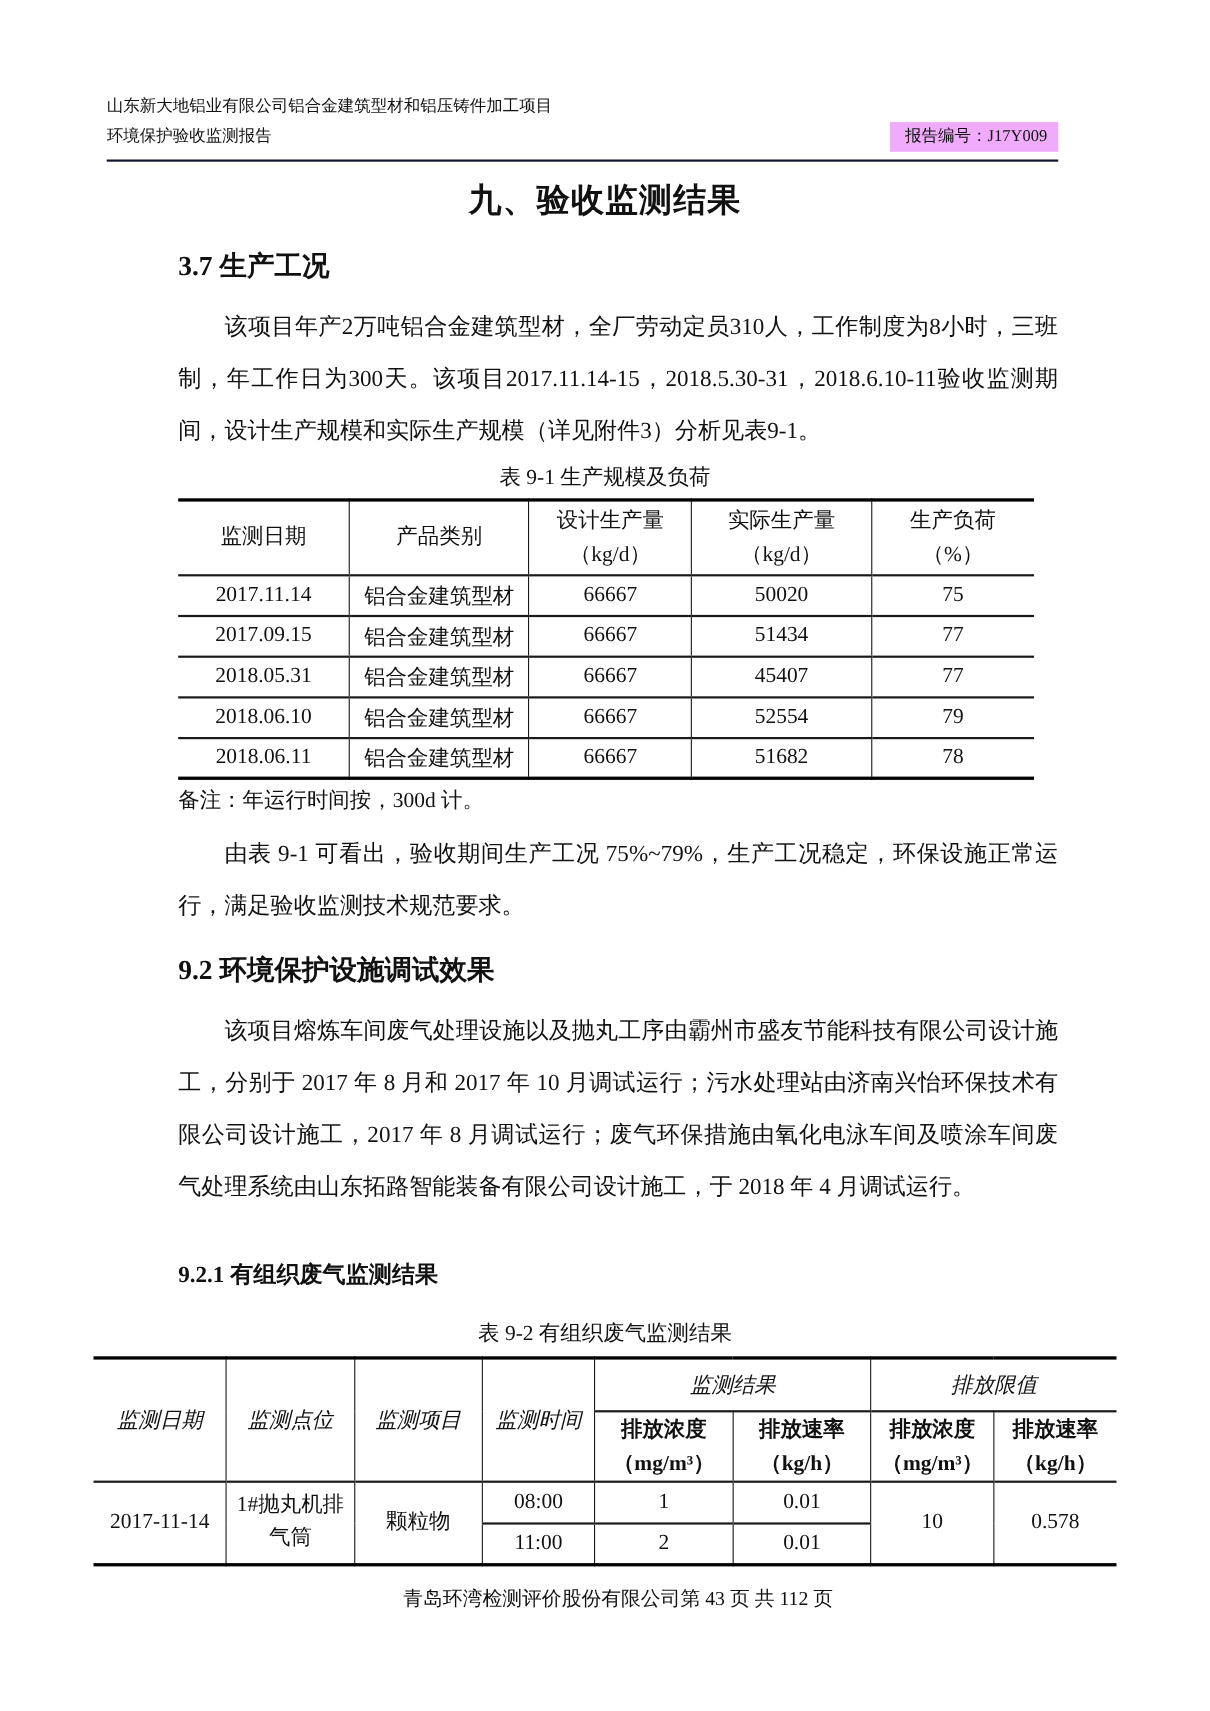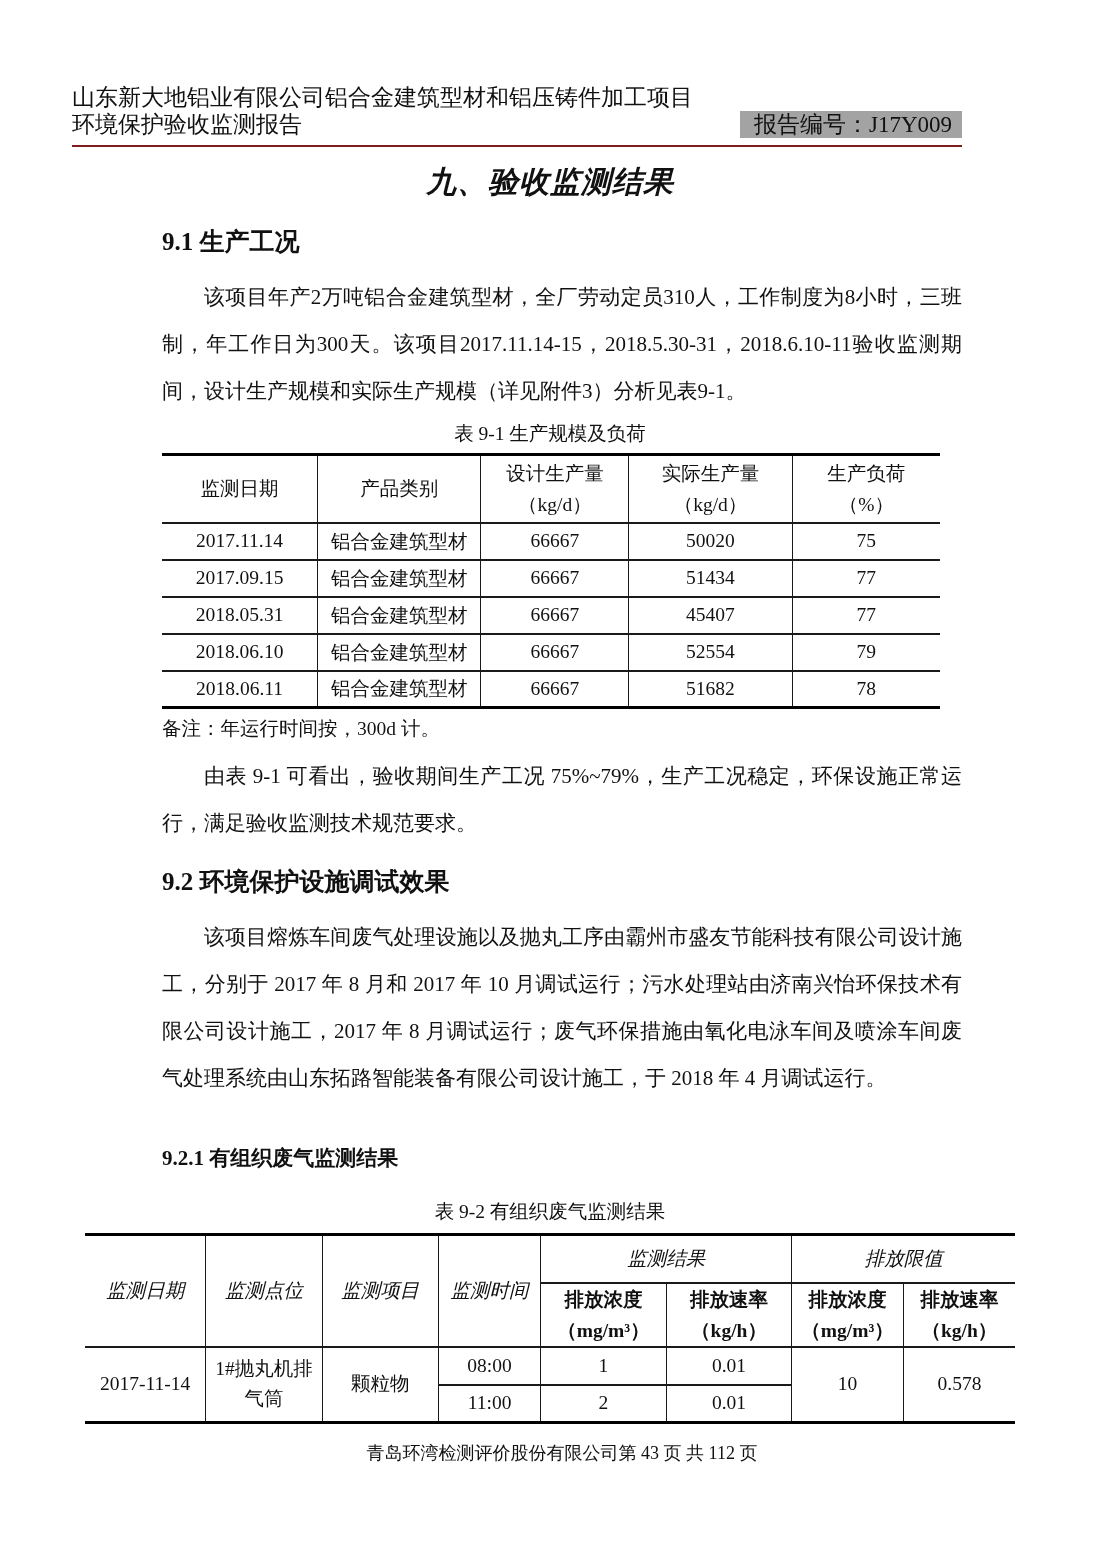--- a/index.html
+++ b/index.html
@@ -9,43 +9,42 @@
     width: 1100px;
     height: 1555px;
     margin: 0 auto;
     background: #ffffff;
     font-family: "Liberation Serif", "DejaVu Serif", serif;
     color: #111111;
     overflow: hidden;
   }
   
   .doc-header {
-    margin: 84px 138px 0 72px;
-    border-bottom: 2px solid #7f1d1d;
+    margin: 84px 138px 0 97px;
+    border-bottom: 2px solid #0f172a;
     padding-bottom: 7px;
-    font-size: 23px;
+    font-size: 15px;
     line-height: 27px;
   }
   .doc-header .hline2 {
     display: flex;
     justify-content: space-between;
     align-items: flex-start;
   }
   .report-no {
-    background: #a3a3a3;
+    background: #f0abfc;
     padding: 0 10px 0 14px;
   }
   
   .doc-title {
     margin-top: 15px;
     text-align: center;
     font-size: 30px;
     font-weight: bold;
     letter-spacing: 1px;
-    font-style: italic;
   }
   .sec-heading {
     margin: 22px 138px 0 162px;
     font-size: 25px;
     font-weight: bold;
   }
   .subsec-heading {
     margin: 42px 138px 0 162px;
     font-size: 21px;
     font-weight: bold;
@@ -120,21 +119,21 @@
   <div class="doc-header">
     <div>山东新大地铝业有限公司铝合金建筑型材和铝压铸件加工项目</div>
     <div class="hline2">
       <span>环境保护验收监测报告</span>
       <span class="report-no">报告编号：J17Y009</span>
     </div>
   </div>
 
   <div class="doc-title">九、验收监测结果</div>
 
-  <div class="sec-heading">9.1 生产工况</div>
+  <div class="sec-heading">3.7 生产工况</div>
   <p class="body-para">该项目年产2万吨铝合金建筑型材，全厂劳动定员310人，工作制度为8小时，三班制，年工作日为300天。该项目2017.11.14-15，2018.5.30-31，2018.6.10-11验收监测期间，设计生产规模和实际生产规模（详见附件3）分析见表9-1。</p>
 
   <div class="table-caption">表 9-1 生产规模及负荷</div>
 
   <table class="table-1">
     <colgroup>
       <col style="width:20%">
         <col style="width:21%">
         <col style="width:19%">
         <col style="width:21%">

